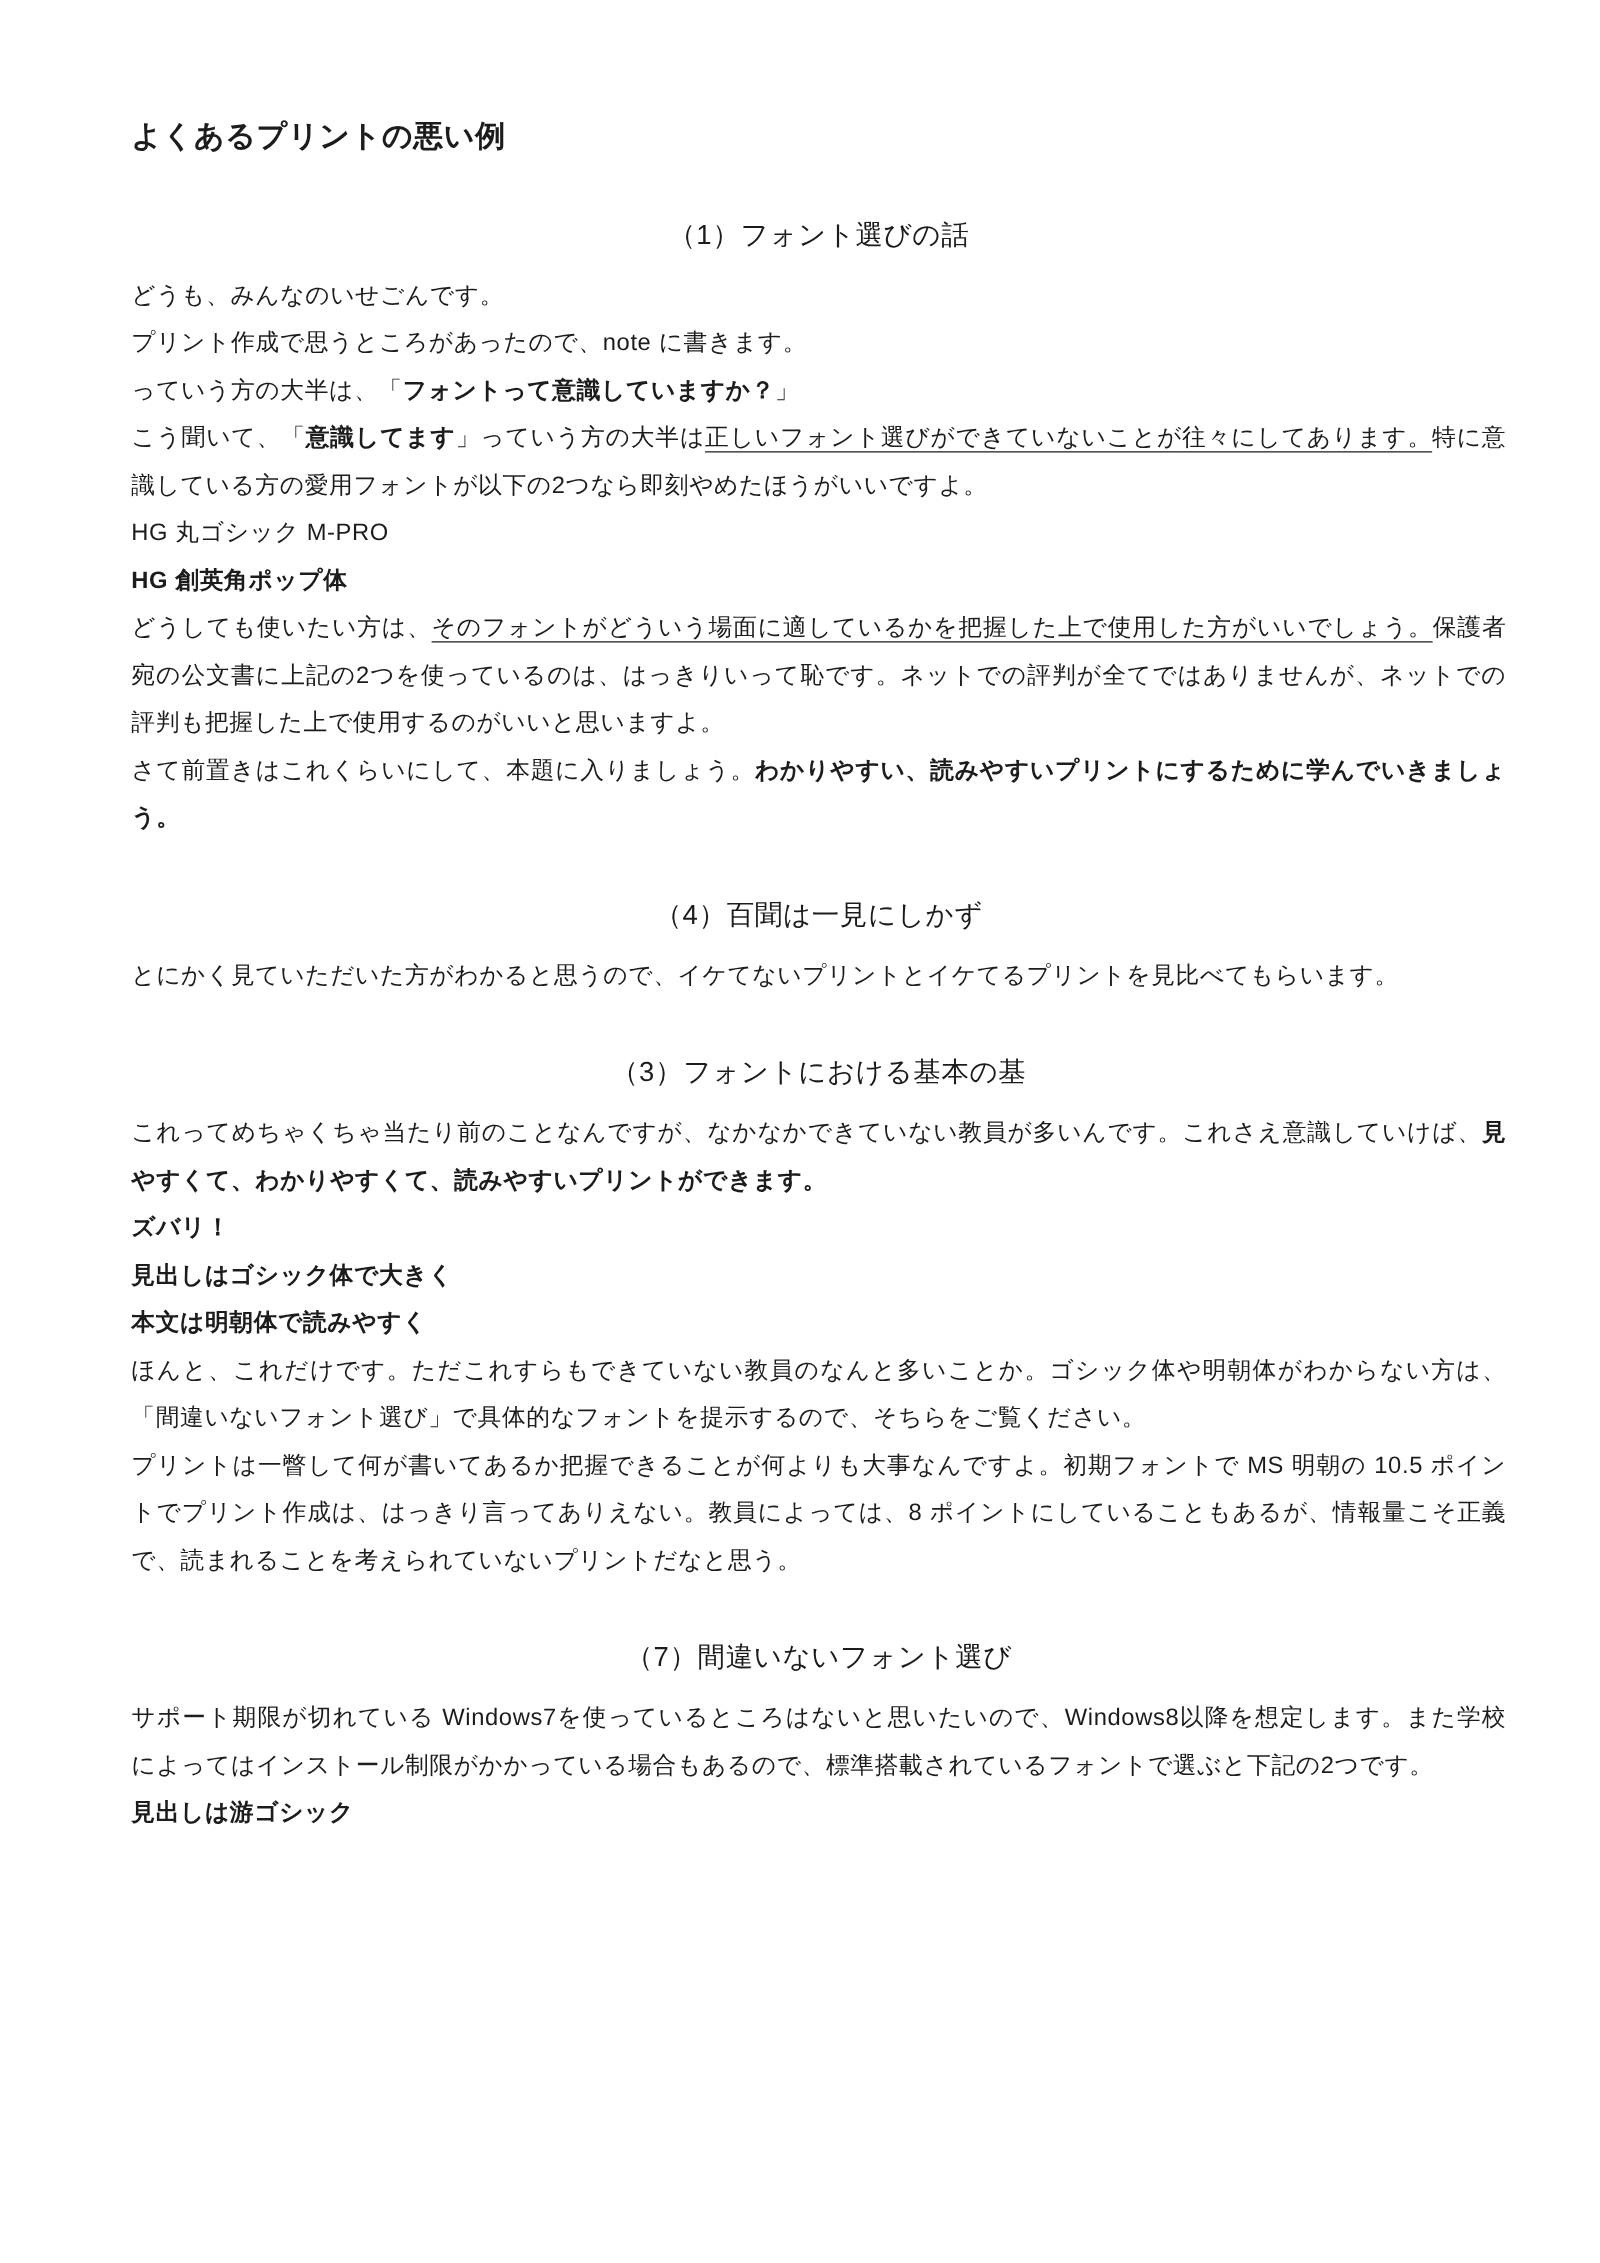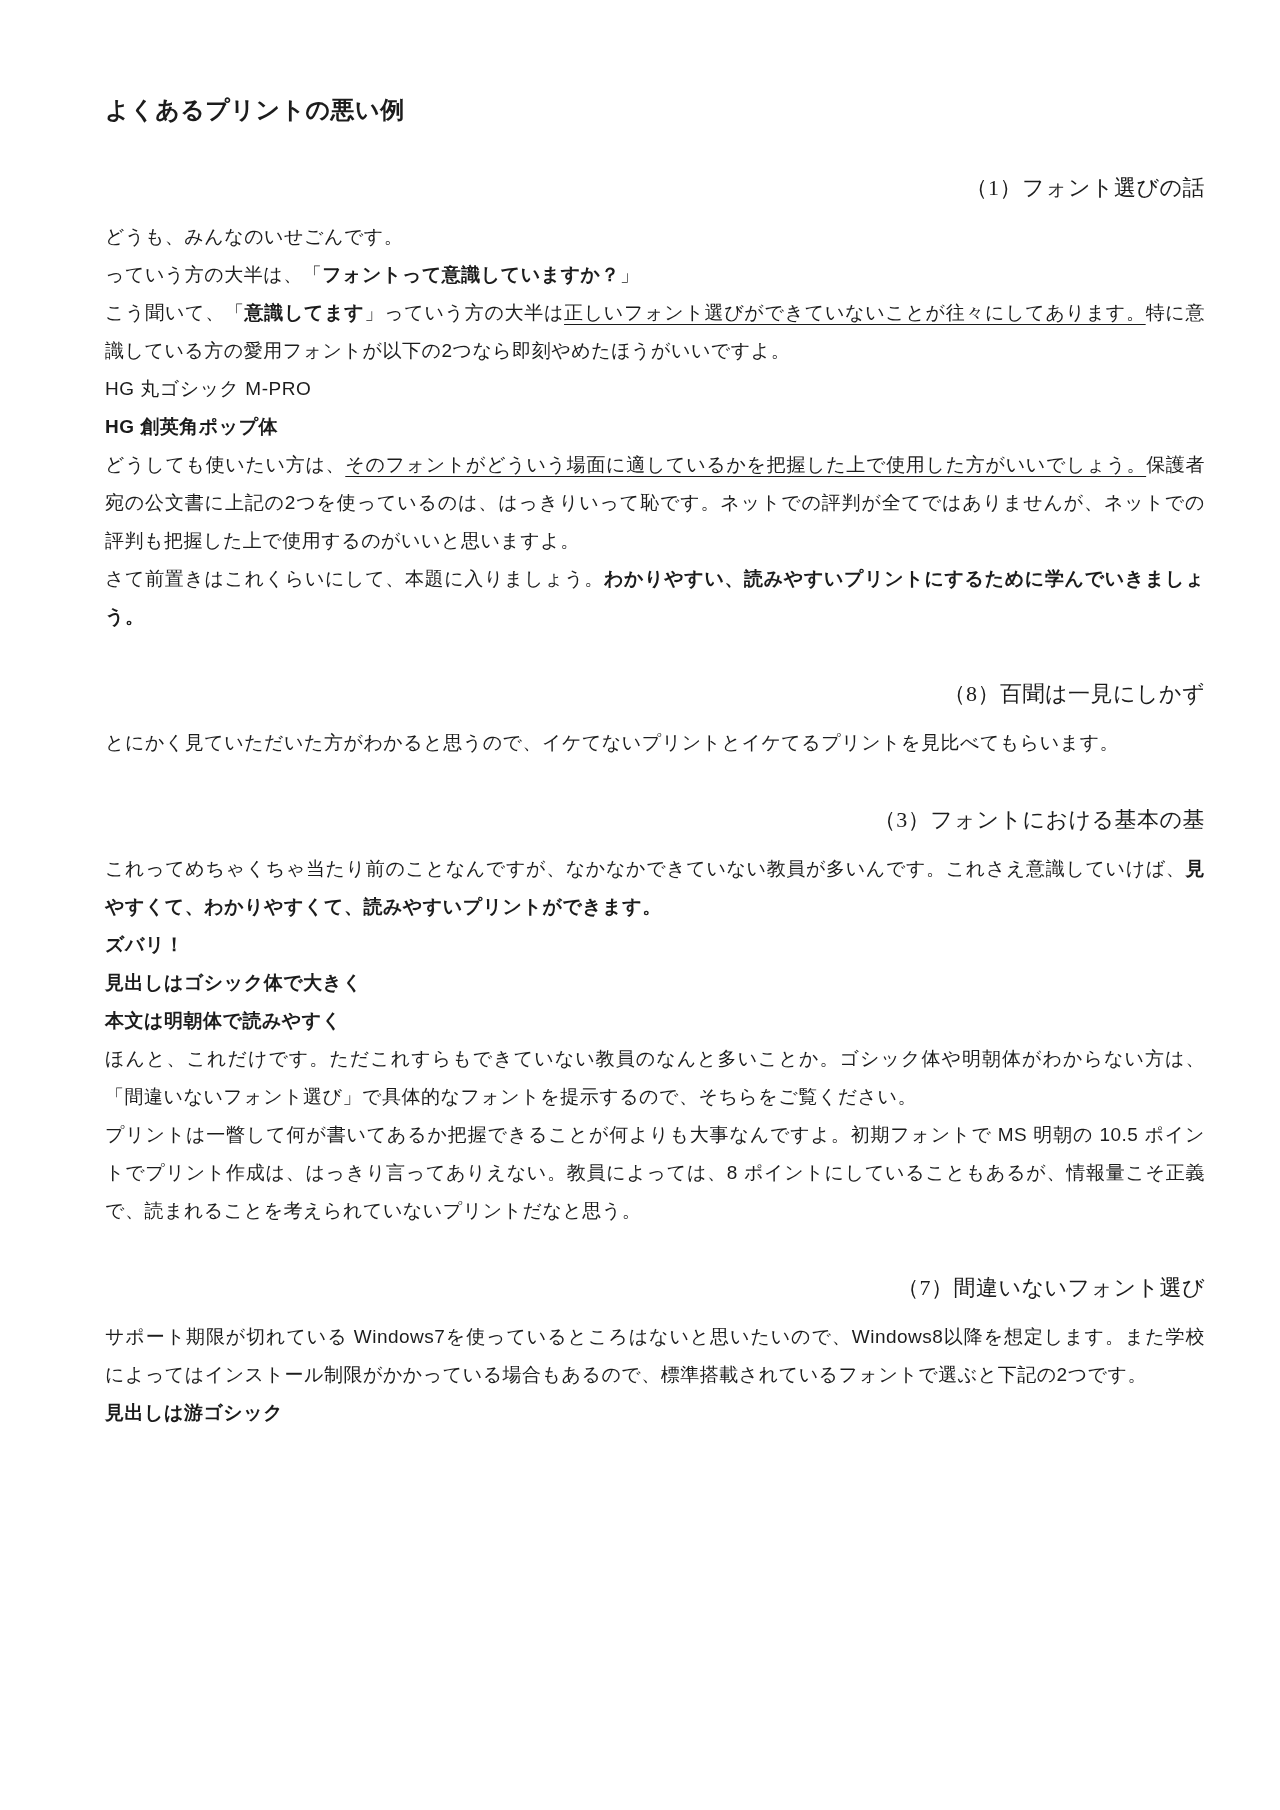--- a/index.html
+++ b/index.html
@@ -36,50 +36,50 @@
     font-size: 24px;
     line-height: 40px;
     font-weight: 900;
     text-align: left;
     margin-bottom: 14px;
   }
   .block-heading {
     font-size: 22px;
     line-height: 44px;
     font-weight: 600;
-    text-align: right;
+    text-align: center;
     margin-top: 36px;
     margin-bottom: 8px;
-    font-family: Liberation Serif, serif;
   }
   .r-normal   { font-weight: 400; }
   .r-bold     { font-weight: 700; }
   .r-popbold  { font-weight: 900; }
   .r-underline {
     font-weight: 400;
     text-decoration: underline;
     text-decoration-thickness: 1px;
     text-underline-offset: 5px;
   }
 </style>
 </head>
 <body>
 
 <div class="page">
   <div class="content">
       <div class="block block-title"><span class="r-popbold">よくあるプリントの悪い例</span></div>
       <div class="block block-heading"><span class="r-normal">（1）フォント選びの話</span></div>
       <div class="block block-para"><span class="r-normal">どうも、みんなのいせごんです。</span></div>
+      <div class="block block-para"><span class="r-normal">プリント作成で思うところがあったので、note に書きます。</span></div>
       <div class="block block-para"><span class="r-normal">っていう方の大半は、「</span><span class="r-popbold">フォントって意識していますか？</span><span class="r-normal">」</span></div>
       <div class="block block-para"><span class="r-normal">こう聞いて、「</span><span class="r-popbold">意識してます</span><span class="r-normal">」っていう方の大半は</span><span class="r-underline">正しいフォント選びができていないことが往々にしてあります。</span><span class="r-normal">特に意識している方の愛用フォントが以下の2つなら即刻やめたほうがいいですよ。</span></div>
       <div class="block block-para"><span class="r-normal">HG 丸ゴシック M-PRO</span></div>
       <div class="block block-para"><span class="r-popbold">HG 創英角ポップ体</span></div>
       <div class="block block-para"><span class="r-normal">どうしても使いたい方は、</span><span class="r-underline">そのフォントがどういう場面に適しているかを把握した上で使用した方がいいでしょう。</span><span class="r-normal">保護者宛の公文書に上記の2つを使っているのは、はっきりいって恥です。ネットでの評判が全てではありませんが、ネットでの評判も把握した上で使用するのがいいと思いますよ。</span></div>
       <div class="block block-para"><span class="r-normal">さて前置きはこれくらいにして、本題に入りましょう。</span><span class="r-popbold">わかりやすい、読みやすいプリントにするために学んでいきましょう。</span></div>
-      <div class="block block-heading"><span class="r-normal">（8）百聞は一見にしかず</span></div>
+      <div class="block block-heading"><span class="r-normal">（4）百聞は一見にしかず</span></div>
       <div class="block block-para"><span class="r-normal">とにかく見ていただいた方がわかると思うので、イケてないプリントとイケてるプリントを見比べてもらいます。</span></div>
       <div class="block block-heading"><span class="r-normal">（3）フォントにおける基本の基</span></div>
       <div class="block block-para"><span class="r-normal">これってめちゃくちゃ当たり前のことなんですが、なかなかできていない教員が多いんです。これさえ意識していけば、</span><span class="r-popbold">見やすくて、わかりやすくて、読みやすいプリントができます。</span></div>
       <div class="block block-para"><span class="r-popbold">ズバリ！</span></div>
       <div class="block block-para"><span class="r-bold">見出しはゴシック体で大きく</span></div>
       <div class="block block-para"><span class="r-bold">本文は明朝体で読みやすく</span></div>
       <div class="block block-para"><span class="r-normal">ほんと、これだけです。ただこれすらもできていない教員のなんと多いことか。ゴシック体や明朝体がわからない方は、「間違いないフォント選び」で具体的なフォントを提示するので、そちらをご覧ください。</span></div>
       <div class="block block-para"><span class="r-normal">プリントは一瞥して何が書いてあるか把握できることが何よりも大事なんですよ。初期フォントで MS 明朝の 10.5 ポイントでプリント作成は、はっきり言ってありえない。教員によっては、8 ポイントにしていることもあるが、情報量こそ正義で、読まれることを考えられていないプリントだなと思う。</span></div>
       <div class="block block-heading"><span class="r-normal">（7）間違いないフォント選び</span></div>
       <div class="block block-para"><span class="r-normal">サポート期限が切れている Windows7を使っているところはないと思いたいので、Windows8以降を想定します。また学校によってはインストール制限がかかっている場合もあるので、標準搭載されているフォントで選ぶと下記の2つです。</span></div>

